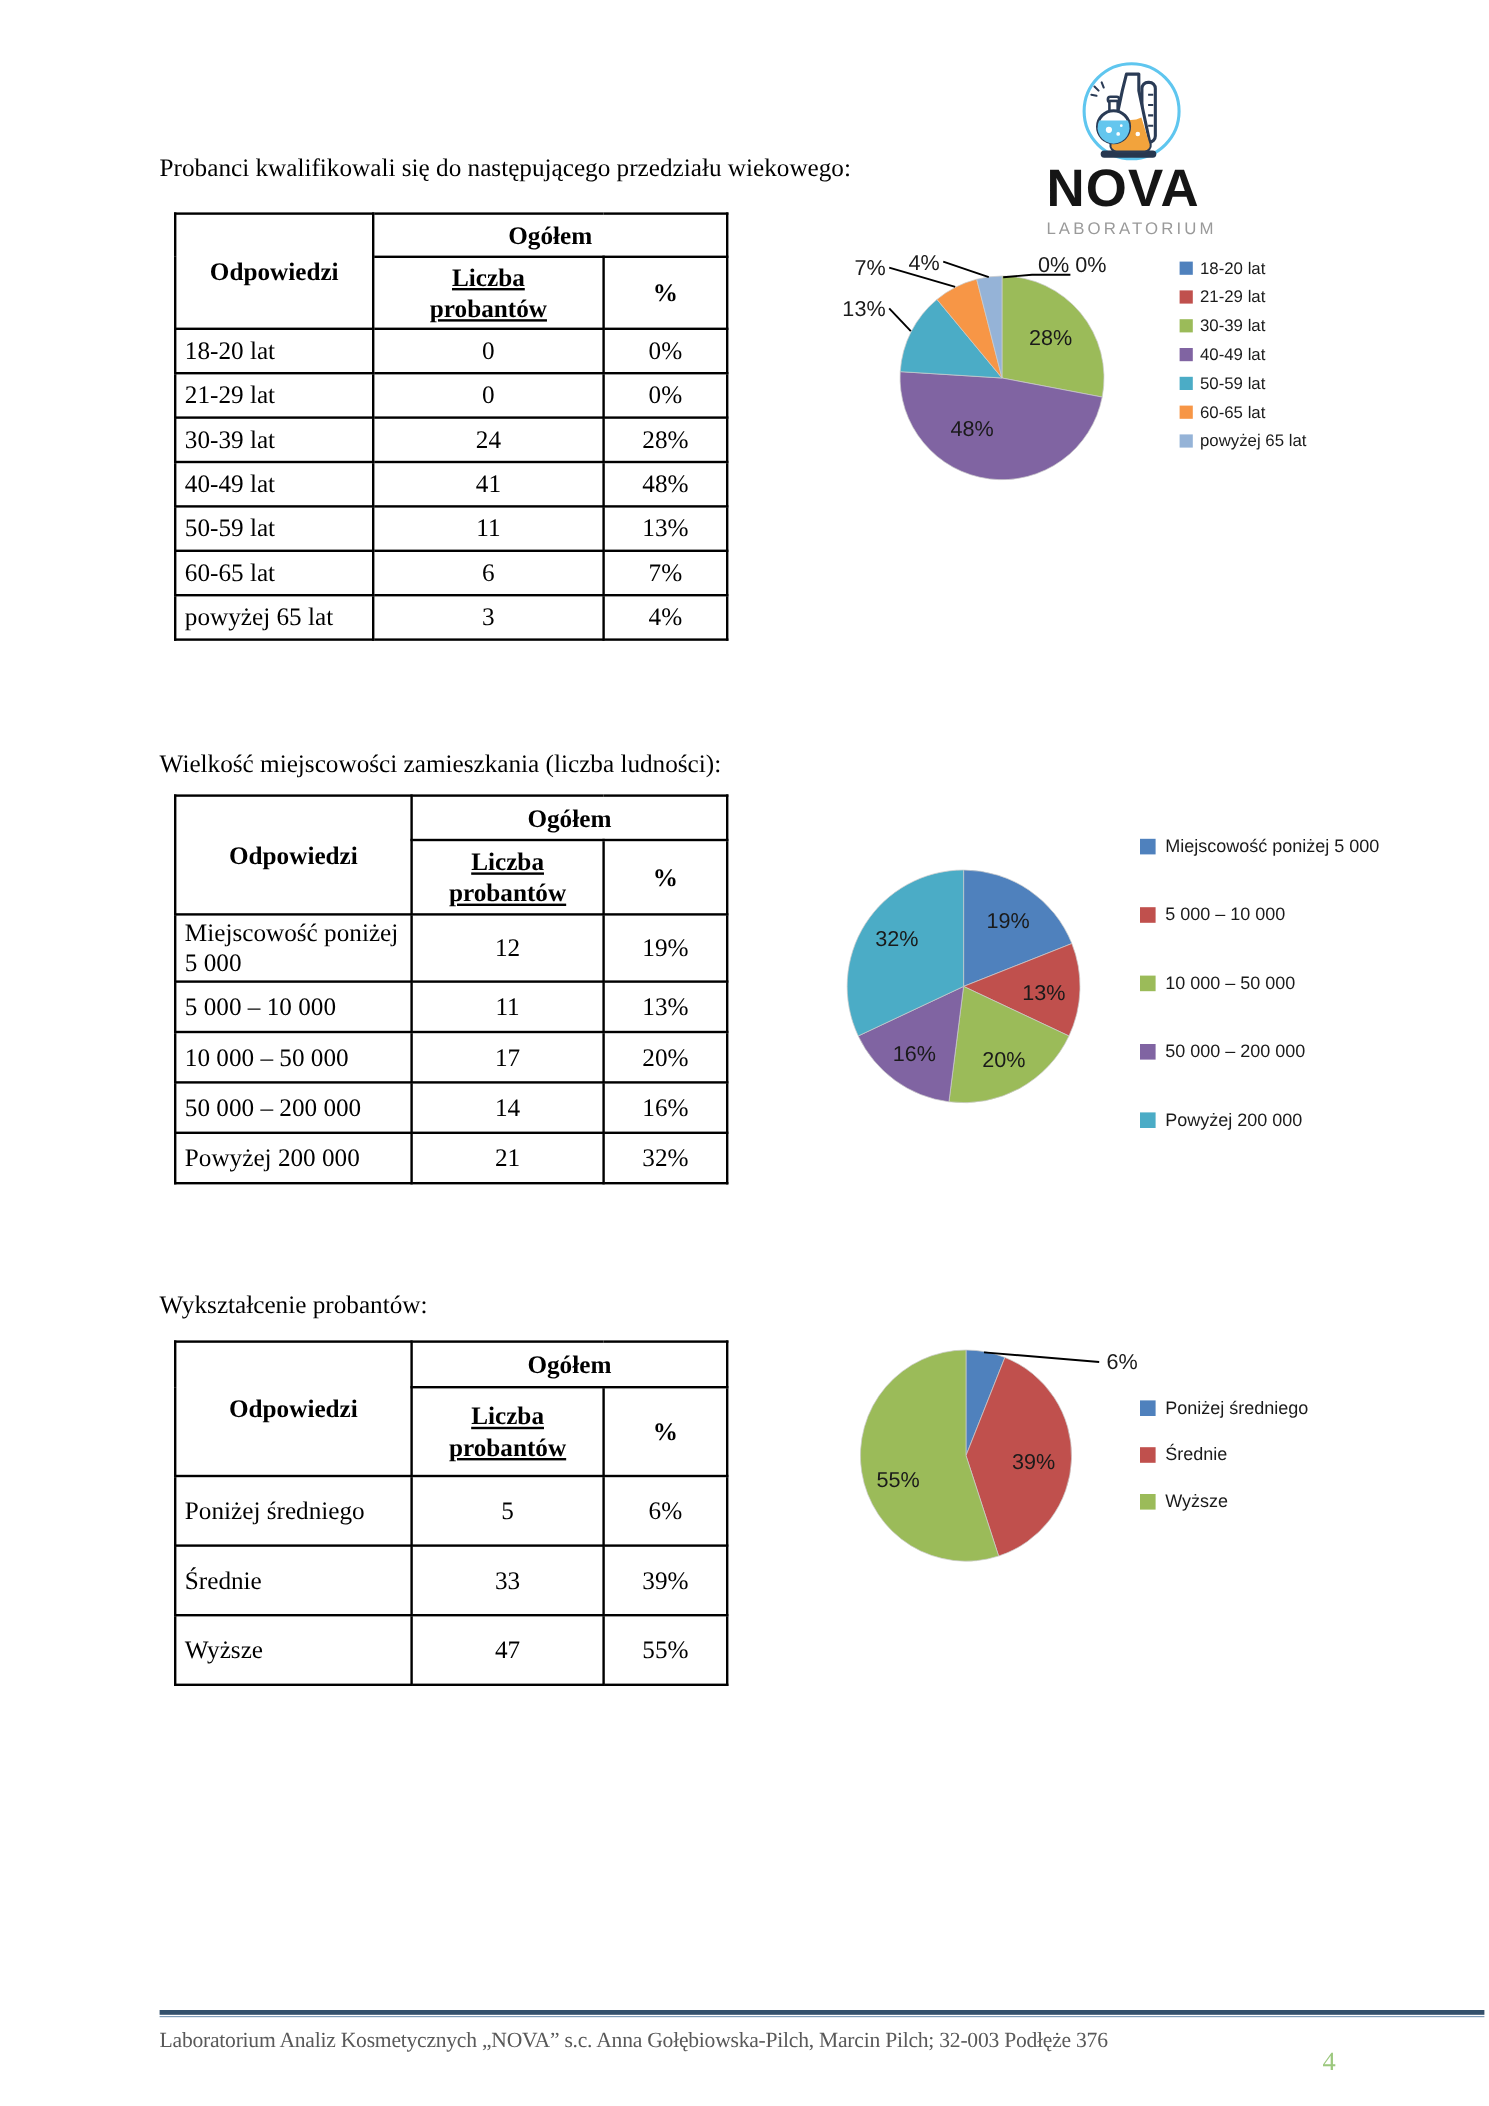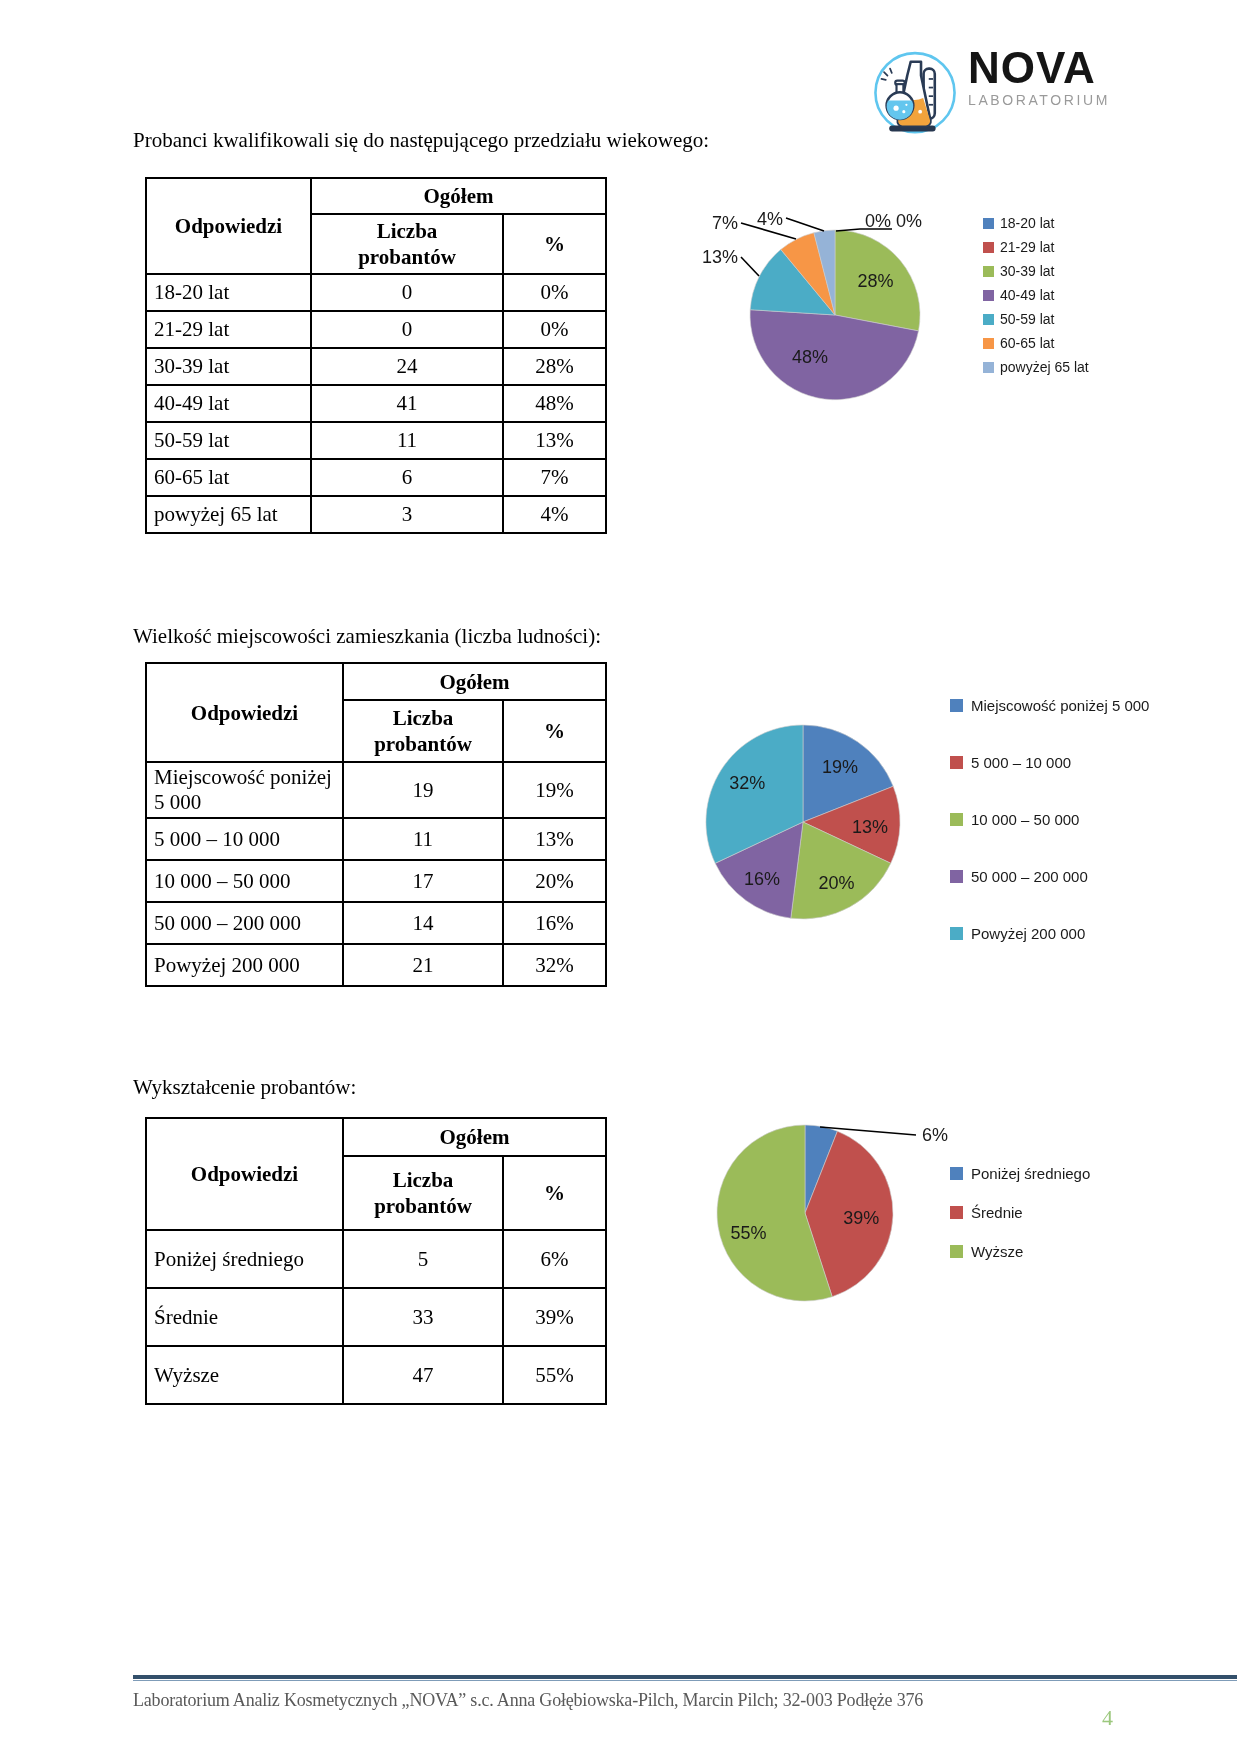--- a/index.html
+++ b/index.html
@@ -1,31 +1,31 @@
 <!DOCTYPE html>
 <html><head>
 <meta charset="utf-8">
 <style>
   html,body{margin:0;padding:0;}
   body{
     width:1241px;height:1755px;background:#ffffff;position:relative;
     font-family:"Liberation Serif",serif;color:#000;
   }
   
-  .logo{position:absolute;left:872px;top:46px;display:flex;align-items:flex-start;gap:10px;}
+  .logo{position:absolute;left:872px;top:46px;display:flex;align-items:center;flex-direction:column;}
   .logo-icon{width:86px;height:90px;}
   .logo-name{font-family:"Liberation Sans",sans-serif;font-size:44px;font-weight:800;color:#151515;line-height:44px;letter-spacing:1px;}
   .logo-sub{font-family:"Liberation Sans",sans-serif;font-size:14px;color:#9a9a9a;letter-spacing:2.6px;margin-top:2px;}
   
   .sec-title{position:absolute;left:133px;font-size:21px;color:#000;}
   
   table.tbl{position:absolute;border-collapse:collapse;table-layout:fixed;background:#fff;}
   .tbl th,.tbl td{border:2px solid #000;font-size:21px;padding:0;overflow:hidden;margin-left:19px;}
   .tbl th{font-weight:bold;text-align:center;line-height:26px;}
-  .tbl th.count-h{padding:2px 26px;}
+  .tbl th.count-h{padding:2px 26px;text-decoration:underline;}
   .tbl td.lbl{text-align:left;padding:2px 7px;line-height:25px;}
   .tbl td.num{text-align:center;}
   .t1 thead tr:first-child th{height:34px;}
   .t1 thead tr:nth-child(2) th{height:54px;}
   .t1 tbody td{height:31px;}
   .t2 thead tr:first-child th{height:35px;}
   .t2 thead tr:nth-child(2) th{height:56px;}
   .t2 tbody td{height:36px;}
   .t3 thead tr:first-child th{height:36px;}
   .t3 thead tr:nth-child(2) th{height:68px;}
@@ -216,21 +216,21 @@
       <th colspan="2">Ogółem</th>
     </tr>
     <tr>
       <th class="count-h">Liczba probantów</th>
       <th>%</th>
     </tr>
   </thead>
   <tbody>
       <tr>
         <td class="lbl">Miejscowość poniżej 5 000</td>
-        <td class="num">19</td>
+        <td class="num">12</td>
         <td class="num">19%</td>
       </tr>
       <tr>
         <td class="lbl">5 000 – 10 000</td>
         <td class="num">11</td>
         <td class="num">13%</td>
       </tr>
       <tr>
         <td class="lbl">10 000 – 50 000</td>
         <td class="num">17</td>

